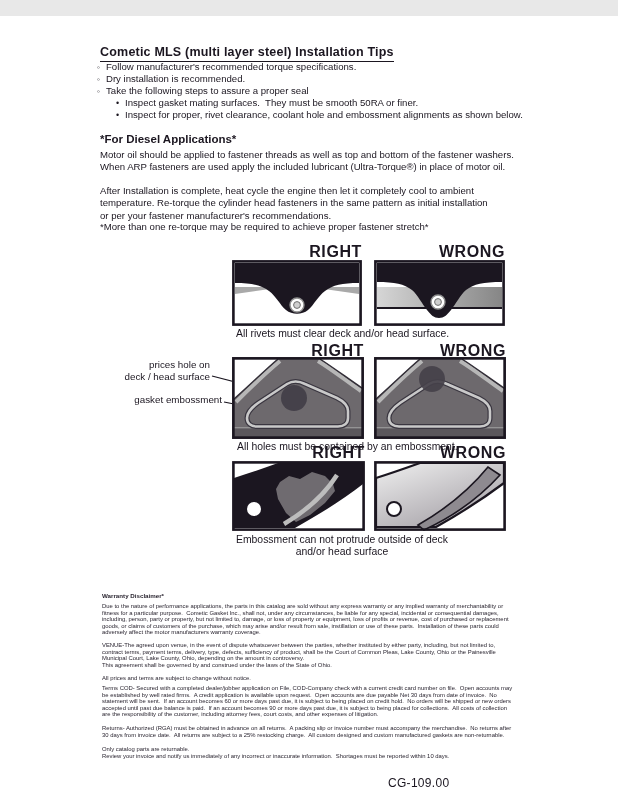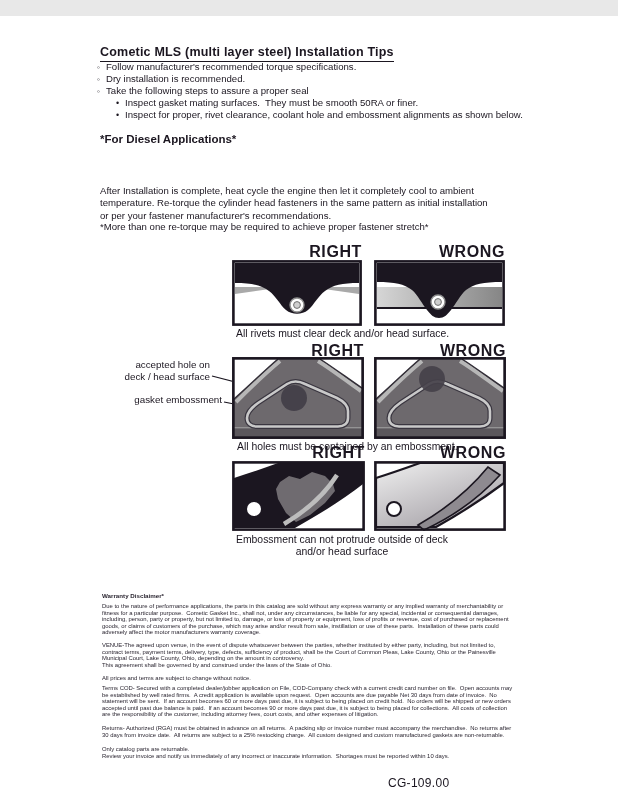--- a/index.html
+++ b/index.html
@@ -56,20 +56,24 @@
       <span class="m m-dot">•</span>
       <span class="pre">Inspect gasket mating surfaces.  They must be smooth 50RA or finer.</span>
     </div>
     <div class="bullet-row sub">
       <span class="m m-dot">•</span>
       <span class="pre">Inspect for proper, rivet clearance, coolant hole and embossment alignments as shown below.</span>
     </div>
   </div>
 
   <div class="abs h-bold" style="left:100px;top:117px;">*For Diesel Applications*</div>
+  <div class="abs body-text" style="left:100px;top:133px;">
+    <div class="pre">Motor oil should be applied to fastener threads as well as top and bottom of the fastener washers.</div>
+    <div class="pre">When ARP fasteners are used apply the included lubricant (Ultra-Torque®) in place of motor oil.</div>
+  </div>
   <div class="abs body-text" style="left:100px;top:169px;">
     <div class="pre">After Installation is complete, heat cycle the engine then let it completely cool to ambient</div>
     <div class="pre">temperature. Re-torque the cylinder head fasteners in the same pattern as initial installation</div>
     <div class="pre">or per your fastener manufacturer's recommendations.</div>
   </div>
   <div class="abs body-text pre" style="left:100px;top:205px;">*More than one re-torque may be required to achieve proper fastener stretch*</div>
 
   <div class="abs dlabel" style="left:232px;top:227px;width:130px;">RIGHT</div>
   <div class="abs dlabel" style="left:374px;top:227px;width:131px;">WRONG</div>
 
@@ -98,21 +102,21 @@
     <circle cx="64" cy="42" r="3.4" fill="#cfcfcf" stroke="#6f6f6f" stroke-width="1"></circle>
     <rect x="1.4" y="1.4" width="128.2" height="63.2" fill="none" stroke="var(--ink,#1b1620)" stroke-width="2.6"></rect>
   </svg>
 
   <div class="abs caption pre" style="left:236px;top:312px;">All rivets must clear deck and/or head surface.</div>
 
   <div class="abs dlabel" style="left:232px;top:326px;width:132px;">RIGHT</div>
   <div class="abs dlabel" style="left:374px;top:326px;width:132px;">WRONG</div>
 
   <div class="abs side-label" style="left:96px;top:343px;width:114px;">
-    <div>accepted hole on</div>
+    <div>prices hole on</div>
     <div>deck / head surface</div>
   </div>
   <div class="abs side-label" style="left:96px;top:378px;width:126px;">gasket embossment</div>
 
   <svg class="abs" style="left:206px;top:348px;pointer-events:none;" width="100" height="55" viewBox="0 0 100 55">
     <line x1="6" y1="12" x2="87" y2="33" stroke="var(--ink,#1b1620)" stroke-width="1.2"></line>
     <line x1="18" y1="38" x2="78" y2="50" stroke="var(--ink,#1b1620)" stroke-width="1.2"></line>
   </svg>
 
   <svg class="abs" style="left:232px;top:341px;" width="132" height="82" viewBox="0 0 132 82">

